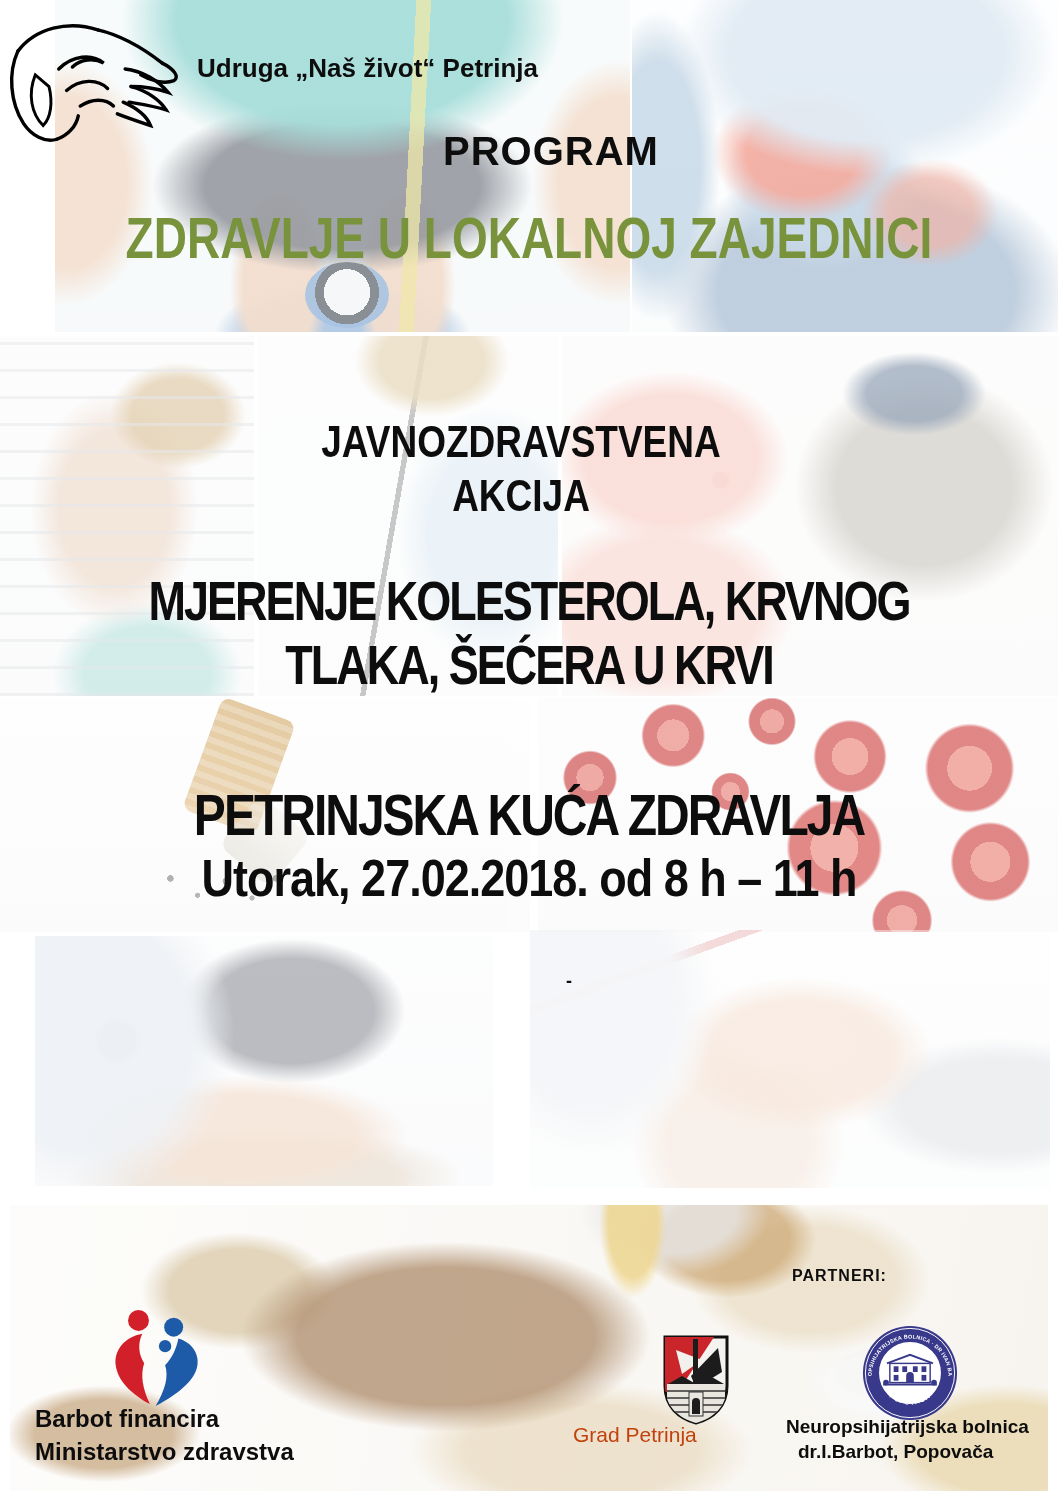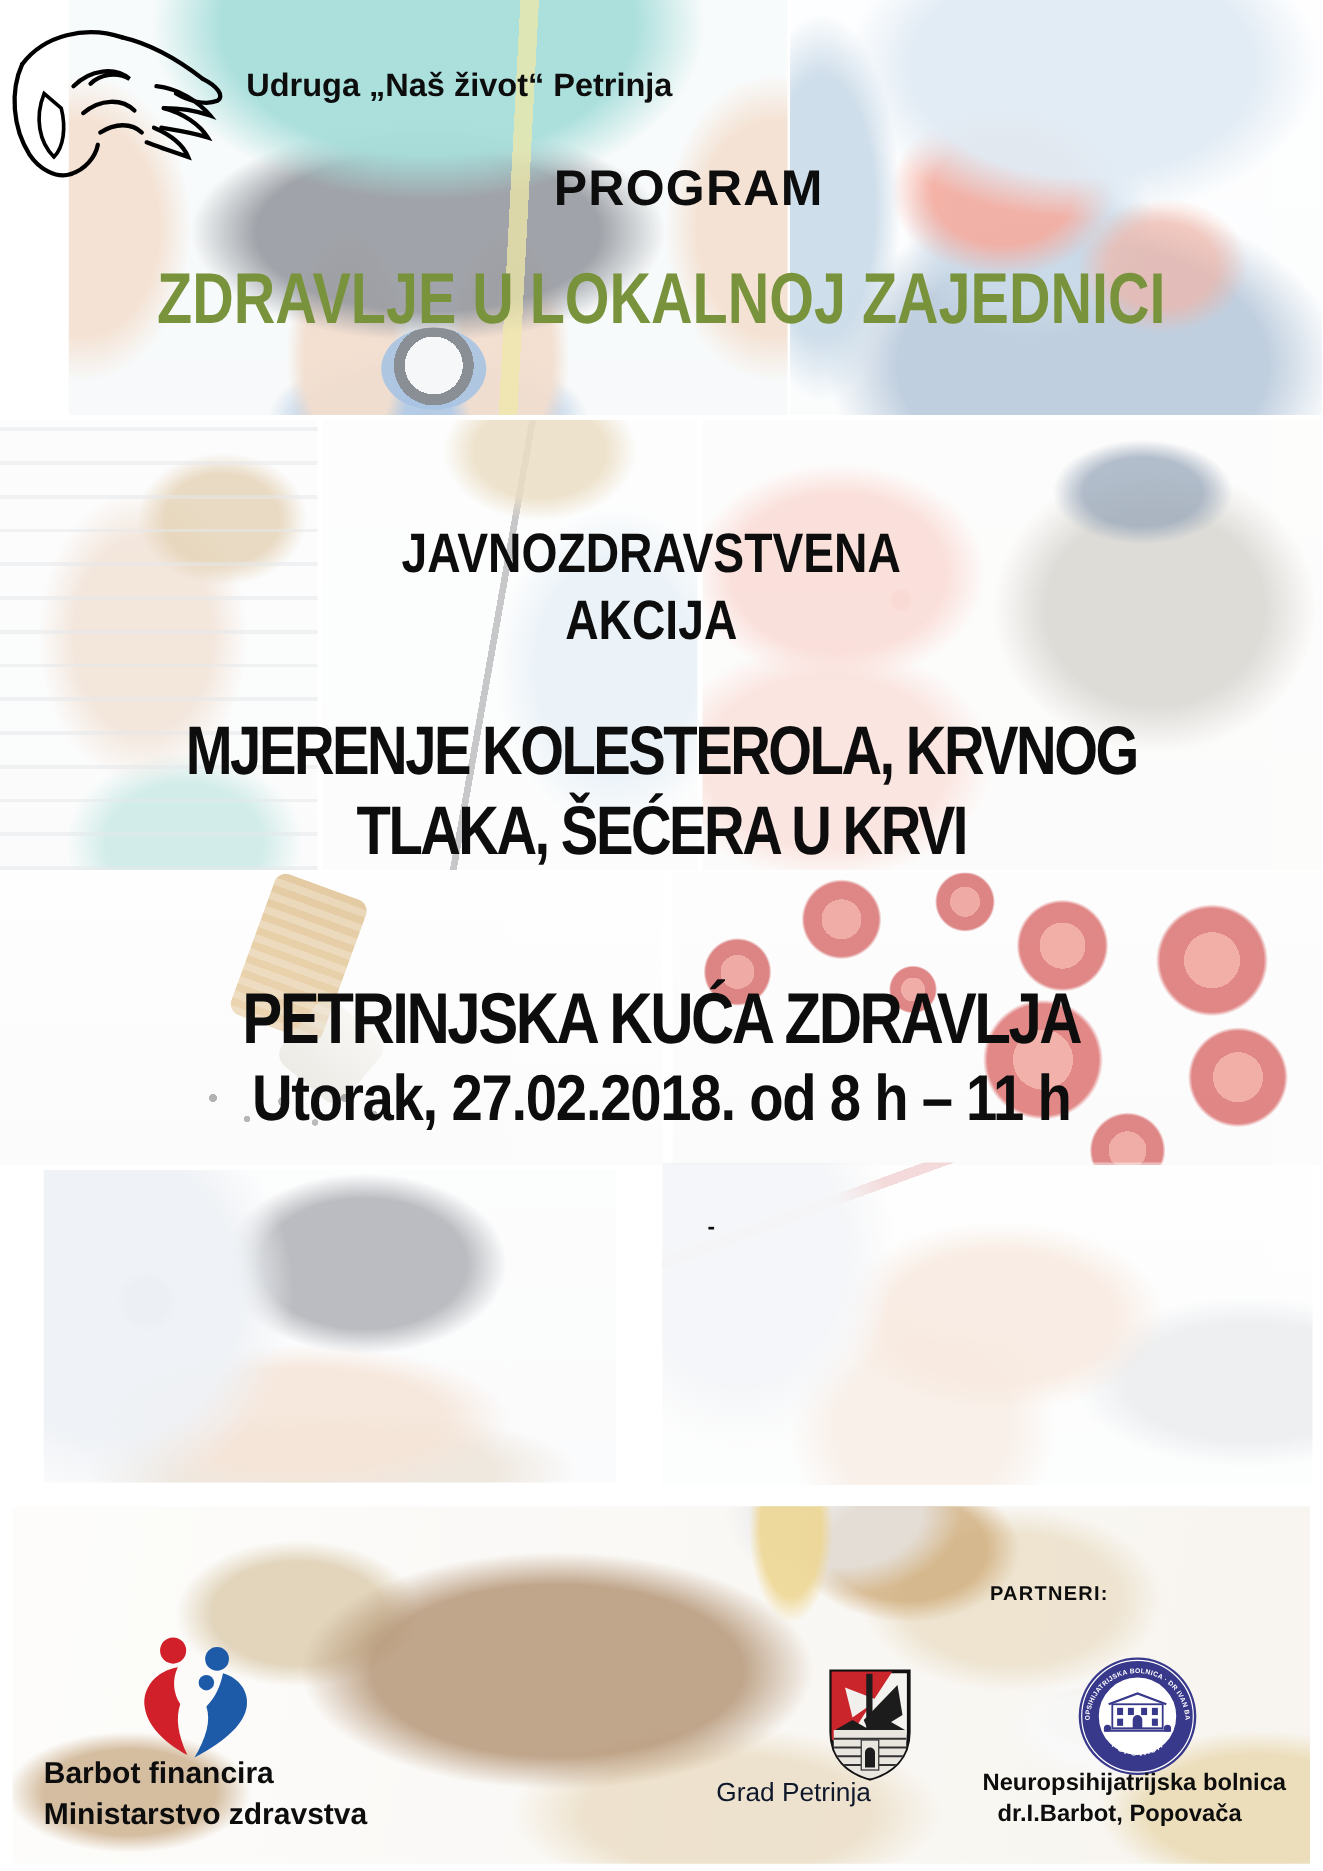--- a/index.html
+++ b/index.html
@@ -158,21 +158,21 @@
   #action-1{top:420px;font-size:37px;transform:translateX(-8px) scaleY(1.2);}
   #action-2{top:474px;font-size:37px;transform:translateX(-8px) scaleY(1.2);}
   #measure-1{top:572px;font-size:45px;letter-spacing:-2px;transform:scaleY(1.22);}
   #measure-2{top:636px;font-size:45px;letter-spacing:-2px;transform:scaleY(1.22);}
   #venue{top:786px;font-size:48px;letter-spacing:-2px;transform:scaleY(1.2);}
   #datetime{top:851px;font-size:45px;letter-spacing:-1px;transform:scaleY(1.15);}
   #stray-dash{left:566px;top:972px;font-size:18px;}
   #partners-label{left:748px;top:1268px;font-size:16px;letter-spacing:1px;margin-left:44px;}
   #funding-1{left:35px;top:1406px;font-size:24px;}
   #funding-2{left:35px;top:1439px;font-size:24px;}
-  #city-label{left:573px;top:1424px;font-size:21px;font-weight:normal;color:#0f172a;}
+  #city-label{left:573px;top:1424px;font-size:21px;font-weight:normal;color:#c2410c;}
   #hospital-1{left:786px;top:1417px;font-size:19px;text-align:right;}
   #hospital-2{left:786px;top:1442px;font-size:19px;margin-left:12px;}
   .logo{position:absolute;}
   #hands-logo{left:8px;top:12px;width:205px;height:152px;}
   #ministry-logo{left:110px;top:1308px;width:95px;height:100px;}
   #city-logo{left:662px;top:1334px;width:68px;height:92px;}
   #hospital-logo{left:862px;top:1325px;width:96px;height:96px;}
 </style>
 </head>
 <body>

